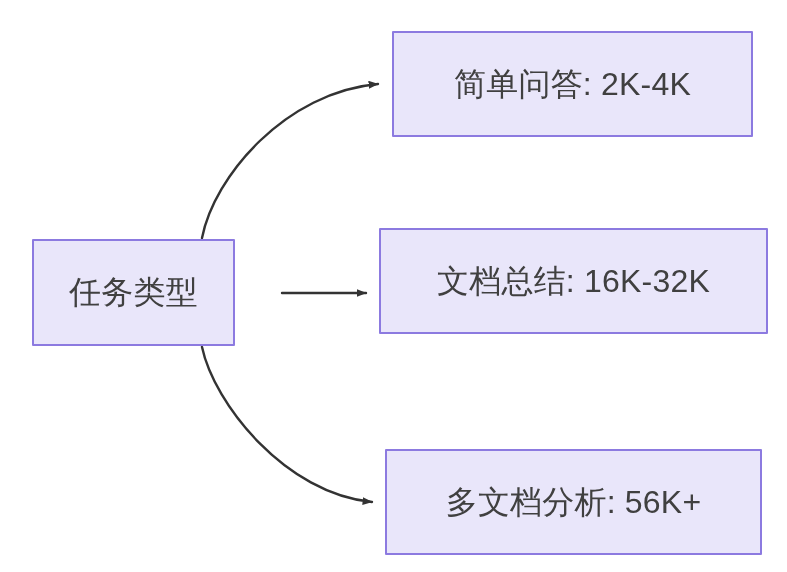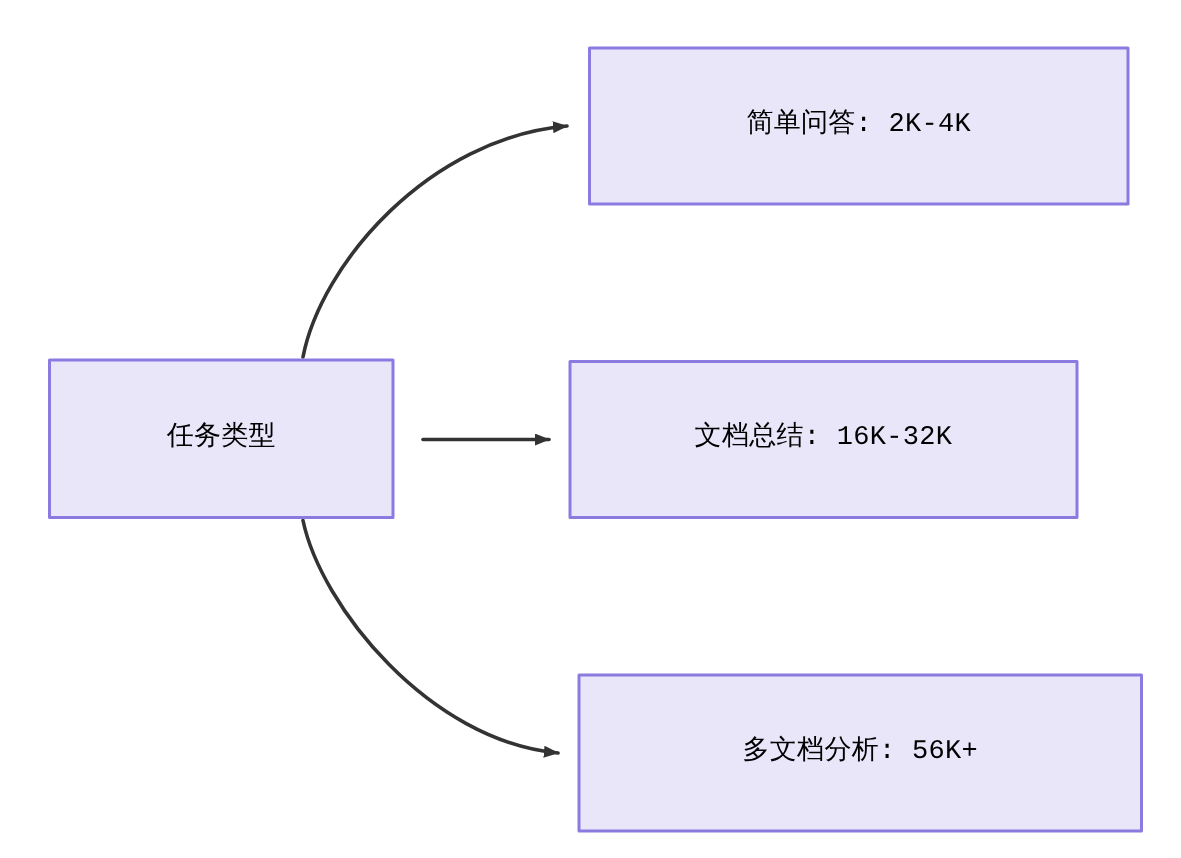--- a/index.html
+++ b/index.html
@@ -30,31 +30,30 @@
     box-sizing: border-box;
     background: #e9e6fa;
     border: 2px solid #8c7ae0;
     border-radius: 1px;
     display: flex;
     align-items: center;
     justify-content: center;
     text-align: center;
   }
   .node-label {
-    color: #000000;
-    font-size: 18px;
+    color: #404040;
+    font-size: 32px;
     line-height: 1.2;
     letter-spacing: 0.2px;
     white-space: nowrap;
-    font-family: Liberation Mono, monospace;
   }
   
-  #node-source   { left: 32px;  top: 239px; width: 231px; height: 107px; text-align: right; }
+  #node-source   { left: 32px;  top: 239px; width: 203px; height: 107px; text-align: right; }
   #node-simple   { left: 392px; top: 31px;  width: 361px; height: 106px; }
-  #node-doc      { left: 379px; top: 240px; width: 340px; height: 106px; }
+  #node-doc      { left: 379px; top: 228px; width: 389px; height: 106px; }
   #node-multidoc { left: 385px; top: 449px; width: 377px; height: 106px; }
 </style>
 </head>
 <body>
 
 <div id="canvas">
 
   <svg id="edges" viewBox="0 0 787 572" width="787" height="572" xmlns="http://www.w3.org/2000/svg">
     <defs>
       <marker id="arrowhead" markerWidth="10" markerHeight="8" refX="9.4" refY="4" orient="auto" markerUnits="userSpaceOnUse">

